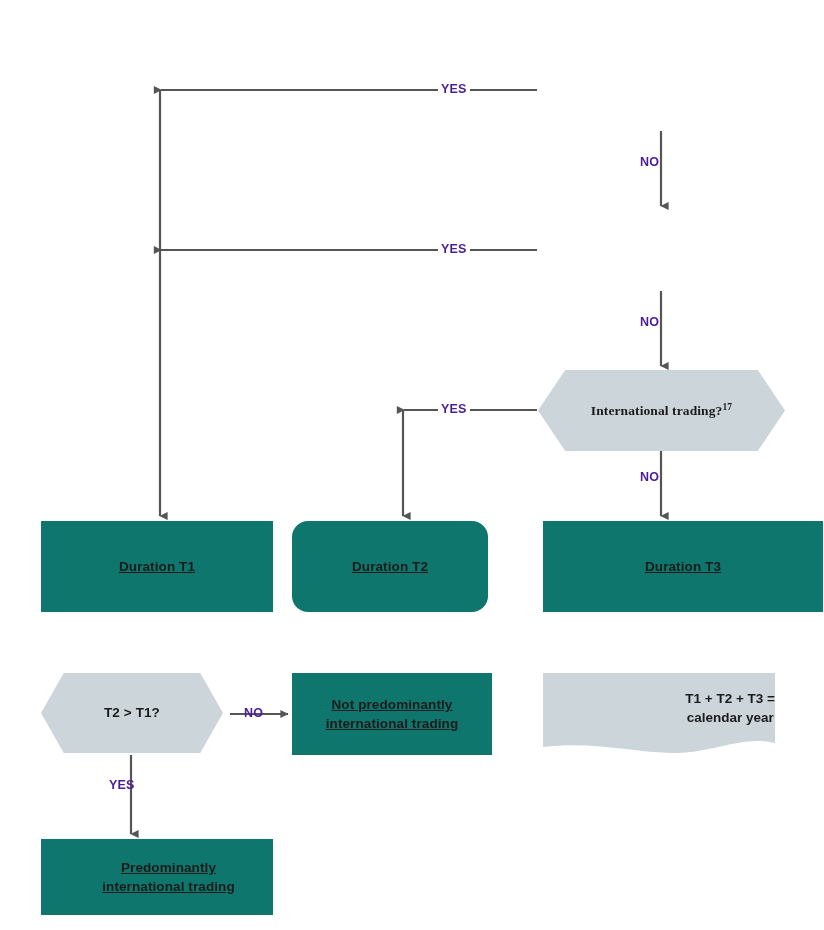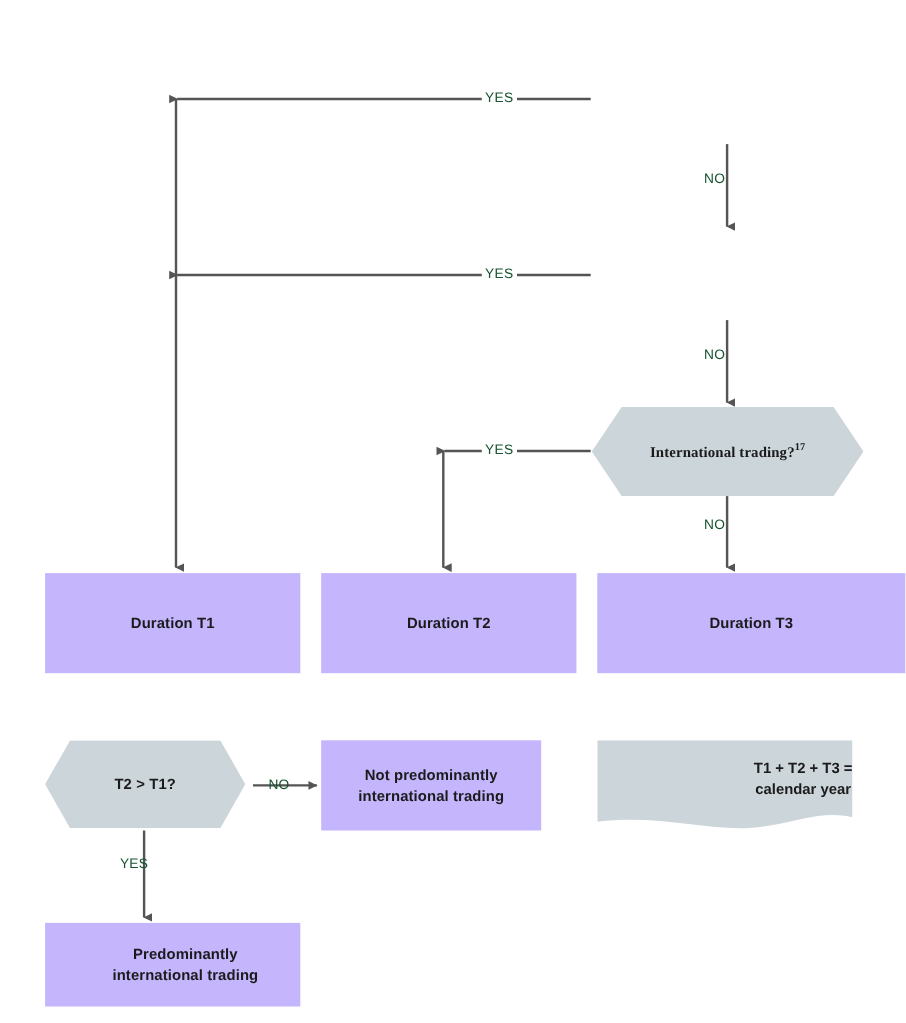--- a/index.html
+++ b/index.html
@@ -31,21 +31,22 @@
     align-items: center;
     justify-content: center;
     text-align: center;
     color: #1b1b1b;
     font-weight: bold;
     font-size: 13.5px;
     line-height: 1.42;
     letter-spacing: 0.1px;
   }
   .rect {
-    background: #c4b5fd;
+    background: #0f766e;
+    text-decoration: underline;
   }
   .hex {
     background: #ccd5da;
     -webkit-clip-path: polygon(12.5% 0%, 87.5% 0%, 100% 50%, 87.5% 100%, 12.5% 100%, 0% 50%);
     clip-path: polygon(12.5% 0%, 87.5% 0%, 100% 50%, 87.5% 100%, 12.5% 100%, 0% 50%);
   }
   .hex-wide {
     -webkit-clip-path: polygon(11% 0%, 89% 0%, 100% 50%, 89% 100%, 11% 100%, 0% 50%);
     clip-path: polygon(11% 0%, 89% 0%, 100% 50%, 89% 100%, 11% 100%, 0% 50%);
   }
@@ -54,22 +55,22 @@
     pointer-events: none;
   }
   .node sup {
     font-size: 9.5px;
     vertical-align: super;
     line-height: 0;
     font-weight: bold;
   }
   .edge-label {
     position: absolute;
-    color: #14532d;
-    font-weight: normal;
+    color: #4c1d95;
+    font-weight: bold;
     font-size: 12.5px;
     background: #ffffff;
     padding: 0 3px;
     white-space: nowrap;
     letter-spacing: 0.2px;
   }
   .wave-node {
     position: absolute;
     display: flex;
     align-items: center;
@@ -140,21 +141,21 @@
   <div class="edge-label" style="left:438px; top:402px;">YES</div>
 
   <div class="edge-label" style="left:637px; top:155px; background:transparent;">NO</div>
   <div class="edge-label" style="left:637px; top:315px; background:transparent;">NO</div>
   <div class="edge-label" style="left:637px; top:470px; background:transparent;">NO</div>
 
   <div class="node rect" style="left:41px; top:521px; width:232px; height:91px;">
     <span class="label">Duration T1</span>
   </div>
 
-  <div class="node rect" style="left:292px; top:521px; width:232px; height:91px;">
+  <div class="node rect" style="left:292px; top:521px; width:196px; height:91px;border-radius:16px;">
     <span class="label">Duration T2</span>
   </div>
 
   <div class="node rect" style="left:543px; top:521px; width:280px; height:91px;">
     <span class="label">Duration T3</span>
   </div>
 
   <div class="node hex" style="left:41px; top:673px; width:182px; height:80px;">
     <span class="label">T2 &gt; T1?</span>
   </div>

